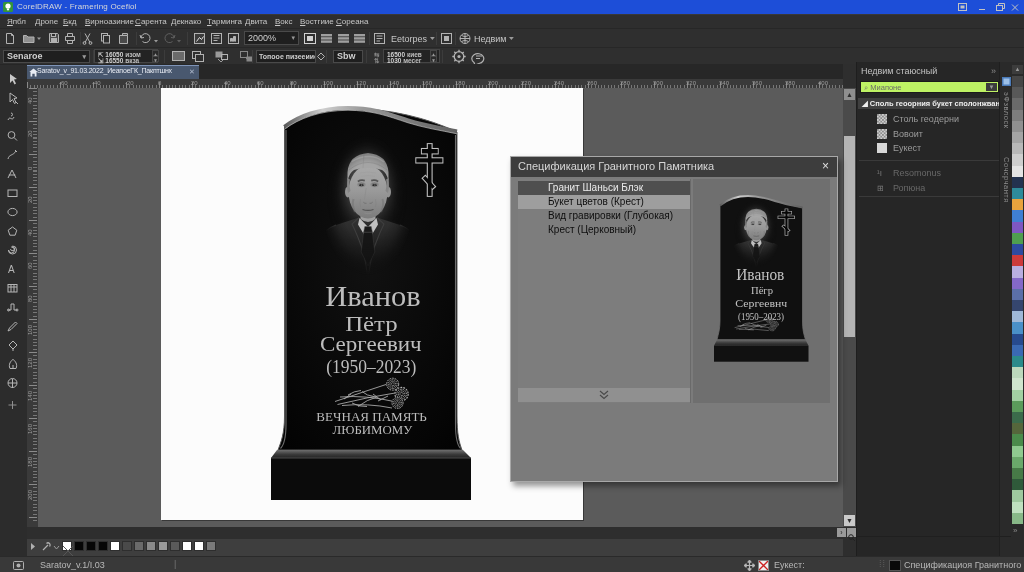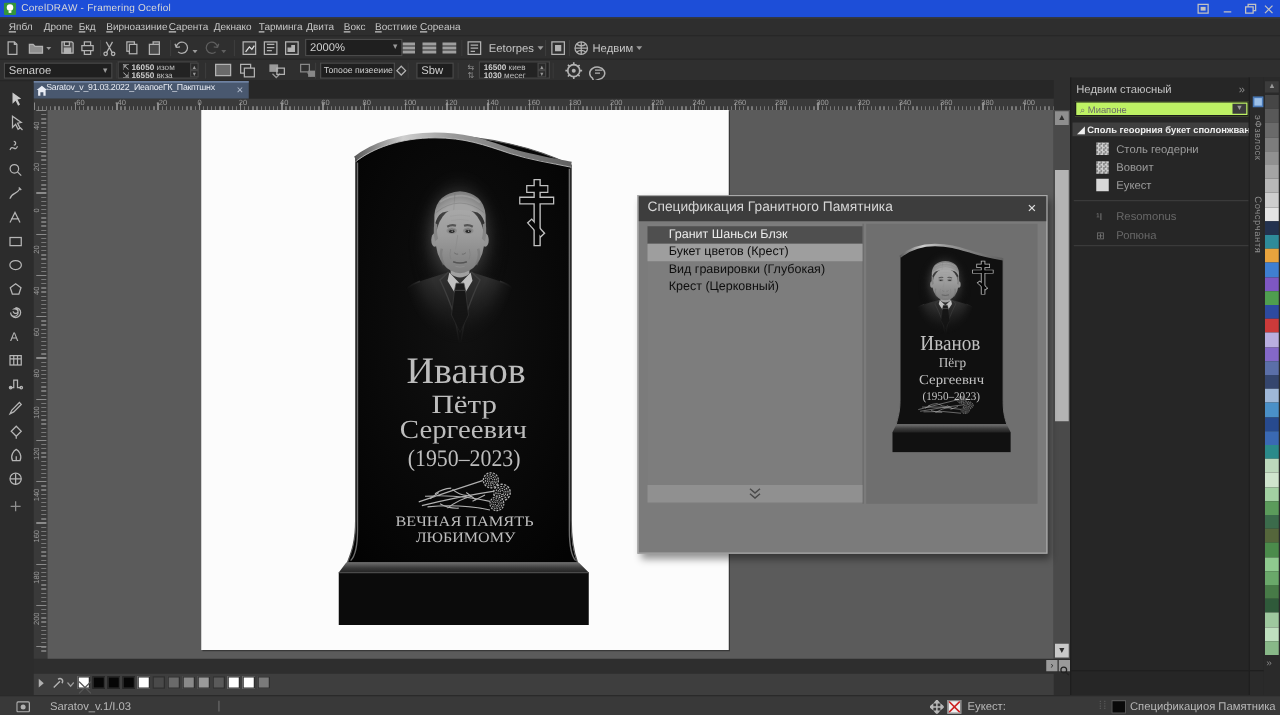--- a/index.html
+++ b/index.html
@@ -3,40 +3,40 @@
 <style>
 html,body{margin:0;padding:0;background:#222;}
 #app{position:relative;width:1024px;height:572px;overflow:hidden;
   font-family:"Liberation Sans",sans-serif;background:#2e2e2e;}
 #app *{box-sizing:border-box;}
 .abs{position:absolute;}
 
 #titlebar{left:0;top:0;width:1024px;height:14px;background:#1d4ed8;color:#d8d8d8;font-size:8px;}
 #menubar{left:0;top:14px;width:1024px;height:14px;background:#2e2e2e;border-top:1px solid #383838;color:#c6c6c6;font-size:8px;}
 #toolbar{left:0;top:28px;width:1024px;height:19px;background:#2f2f2f;border-top:1px solid #272727;}
-#propbar{left:0;top:47px;width:1024px;height:17px;background:#2f2f2f;border-top:1px solid #272727;}
+#propbar{left:0;top:47px;width:1024px;height:17px;background:#2f2f2f;border-top:1px solid #272727;font-weight:bold;}
 #tabbar{left:27px;top:64px;width:816px;height:15px;background:#272727;}
 #doctab{left:0px;top:1px;width:172px;height:14px;background:#49586f;border-top:1px solid #7e94b8;color:#e8ecf4;font-size:7px;overflow:hidden;white-space:nowrap;}
 #hruler{left:27px;top:79px;width:816px;height:9px;background:#3a3a3a;}
 #vruler{left:27px;top:88px;width:11px;height:439px;background:#3a3a3a;}
 #toolbox{left:0;top:64px;width:27px;height:492px;background:#2c2c2c;border-top:1px solid #262626;}
 #canvas{left:38px;top:88px;width:805px;height:439px;background:#5b5b5b;overflow:hidden;}
 #page{position:absolute;left:123px;top:0px;width:422px;height:432px;background:#fcfcfc;box-shadow:1px 1px 0 #383838;}
 #vscroll{left:843px;top:88px;width:13px;height:439px;background:#4a4a4a;}
 #docker{left:856px;top:62px;width:168px;height:494px;background:#262626;border-left:1px solid #1e1e1e;}
 #navrow{left:27px;top:527px;width:816px;height:12px;background:#424242;border-top:1px solid #333;}
 #palrow{left:27px;top:539px;width:816px;height:17px;background:#3e3e3e;}
 #statusbar{left:0;top:556px;width:1024px;height:16px;background:#393939;border-top:1px solid #2a2a2a;color:#b8b8b8;font-size:9px;}
 
-#dialog{left:510px;top:156px;width:328px;height:287px;background:#7b7b7b;border:1px solid #a8a8a8;
+#dialog{left:510px;top:156px;width:328px;height:326px;background:#7b7b7b;border:1px solid #a8a8a8;
   box-shadow:3px 4px 6px rgba(0,0,0,.42);}
 #dlgtitle{left:0;top:0;width:326px;height:20px;background:#3d3d3d;color:#d6d6d6;font-size:11px;}
 #dlglist{left:7px;top:22px;width:173px;height:224px;background:#7d7d7d;border-right:1px solid #6a6a6a;}
 #dlgprev{left:182px;top:22px;width:137px;height:224px;background:#6f6f6f;}
-.dlgrow{position:absolute;left:0;width:172px;height:14px;font-size:10px;line-height:14px;padding-left:17px;color:#0e0e0e;white-space:nowrap;}
+.dlgrow{position:absolute;left:0;width:172px;height:14px;font-size:10px;line-height:14px;padding-left:30px;color:#0e0e0e;white-space:nowrap;}
 .mi{position:absolute;top:2px;}
 .rn{position:absolute;font-size:6px;color:#9c9c9c;}
 .vn{left:0px;transform:rotate(-90deg);transform-origin:2px 2px;}
 .mi u{text-decoration:underline;text-underline-offset:1px;}
 .combo{position:absolute;background:#1f1f1f;border:1px solid #4a4a4a;color:#cfcfcf;font-size:9px;line-height:12px;padding:0 3px;white-space:nowrap;}
 .combo .ar{float:right;color:#9a9a9a;font-size:7px;margin-left:4px;}
 .combo{overflow:hidden;}
 .tsep{position:absolute;width:1px;height:13px;background:#242424;border-right:1px solid #3c3c3c;top:3px;}
 .spin{position:absolute;width:7px;background:#2a2a2a;border:1px solid #454545;color:#999;font-size:5px;line-height:6px;text-align:center;}
 .tinyfield{position:absolute;color:#bdbdbd;font-size:6.5px;line-height:7px;white-space:nowrap;}
@@ -135,21 +135,21 @@
         <path d="M430,8 l2.4,3 2.4,-3" fill="#9a9a9a"></path>
       <g stroke="#b2b2b2" fill="none">
         <rect x="441.5" y="4.5" width="10" height="10"></rect>
           <rect x="444" y="7" width="5" height="5" fill="#b2b2b2" stroke="none"></rect>
       </g>
       <circle cx="465" cy="9.5" r="5" stroke="#b2b2b2" fill="none"></circle>
         <path d="M460,9.5 h10 M465,4.5 v10 M461.5,6.5 a6,6 0 0 0 7,0 M461.5,12.5 a6,6 0 0 1 7,0" stroke="#b2b2b2" fill="none"></path>
       <text x="474" y="12.5" fill="#c6c6c6" font-size="9">Недвим</text>
         <path d="M509,8 l2.4,3 2.4,-3" fill="#9a9a9a"></path>
     </svg>
-    <div class="combo" style="left:244px;top:2px;width:78px;height:14px;line-height:12px">2000% <span class="ar">▾</span></div>
+    <div class="combo" style="left:244px;top:2px;width:55px;height:14px;line-height:12px">2000% <span class="ar">▾</span></div>
     <div class="tsep" style="left:80px"></div>
       <div class="tsep" style="left:136px"></div>
     <div class="tsep" style="left:187px"></div>
       <div class="tsep" style="left:369px"></div>
     <div class="tsep" style="left:436px"></div>
       <div class="tsep" style="left:455px"></div>
   </div>
   <div id="propbar" class="abs">
     <div class="combo" style="left:3px;top:2px;width:87px;height:13px;line-height:11px">Senaroe <span class="ar">▾</span></div>
     <div class="abs" style="left:94px;top:1px;width:64px;height:14px;background:#232323;border:1px solid #454545"></div>
@@ -590,21 +590,21 @@
           <path d="M5.5,0 l1.8,2.2 h-3.6 z M5.5,11 l1.8,-2.2 h-3.6 z M0,5.5 l2.2,-1.8 v3.6 z M11,5.5 l-2.2,-1.8 v3.6 z"></path>
         </g>
       </svg>
     <div class="abs" style="left:758px;top:3px;width:11px;height:11px;background:#f0f0f0;border:1px solid #888">
       <svg width="9" height="9">
           <path d="M0,0 L9,9 M9,0 L0,9" stroke="#cc2222" stroke-width="1.3"></path>
         </svg></div>
     <span class="abs" style="left:774px;top:3px">Еукест:</span>
     <span class="abs" style="left:879px;top:2px;color:#5e5e5e;letter-spacing:1px">⁞⁞</span>
     <div class="abs" style="left:889px;top:3px;width:12px;height:11px;background:#090909;border:1px solid #555"></div>
-    <span class="abs" style="left:904px;top:3px">Спецификациоя Памятника</span>
+    <span class="abs" style="left:904px;top:3px">Спецификациоя Гранитного</span>
   </div>
   <div id="dialog" class="abs">
     <div id="dlgtitle" class="abs">
         <span class="abs" style="left:7px;top:3px">Спецификация Гранитного Памятника</span>
       <span class="abs" style="left:311px;top:2px;color:#e0e0e0;font-size:12px">×</span>
       </div>
     <div id="dlglist" class="abs">
       <div class="dlgrow" style="top:2px;background:#4f4f4f;color:#ececec">Гранит Шаньси Блэк</div>
       <div class="dlgrow" style="top:16px;background:#9e9e9e">Букет цветов (Крест)</div>
       <div class="dlgrow" style="top:30px">Вид гравировки (Глубокая)</div>

